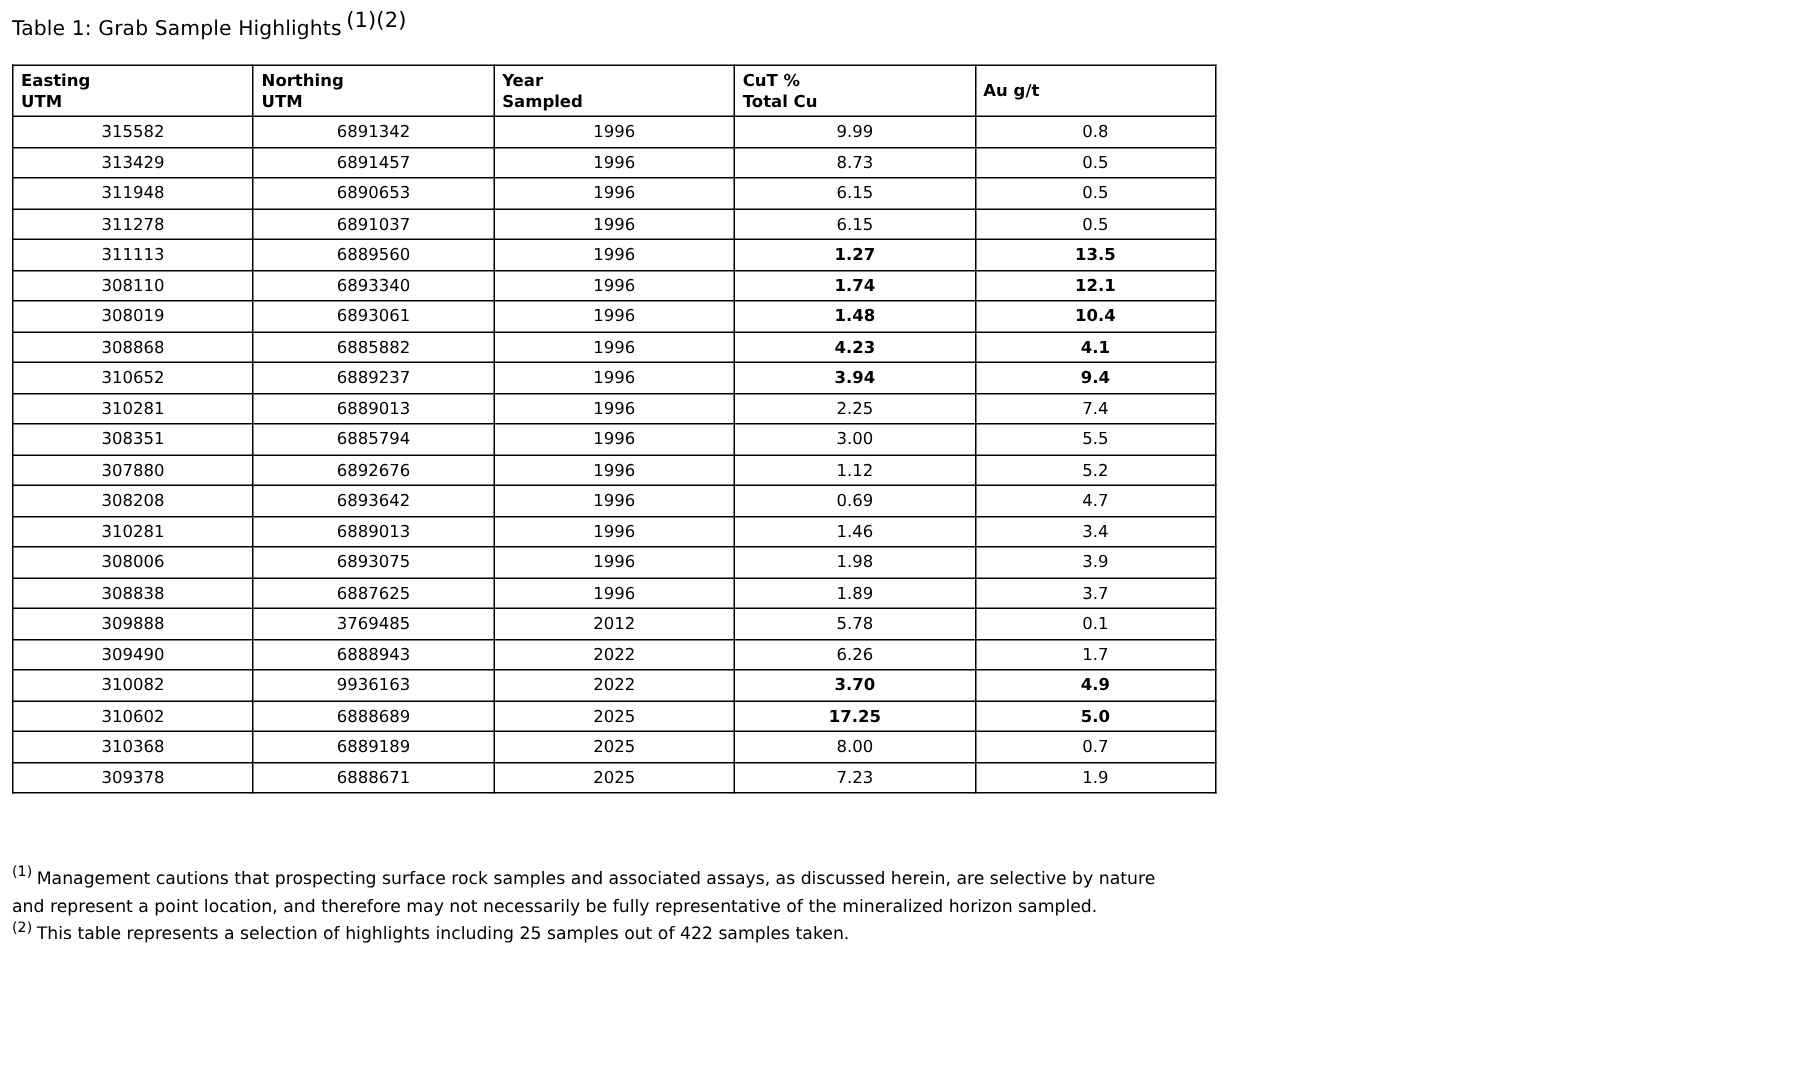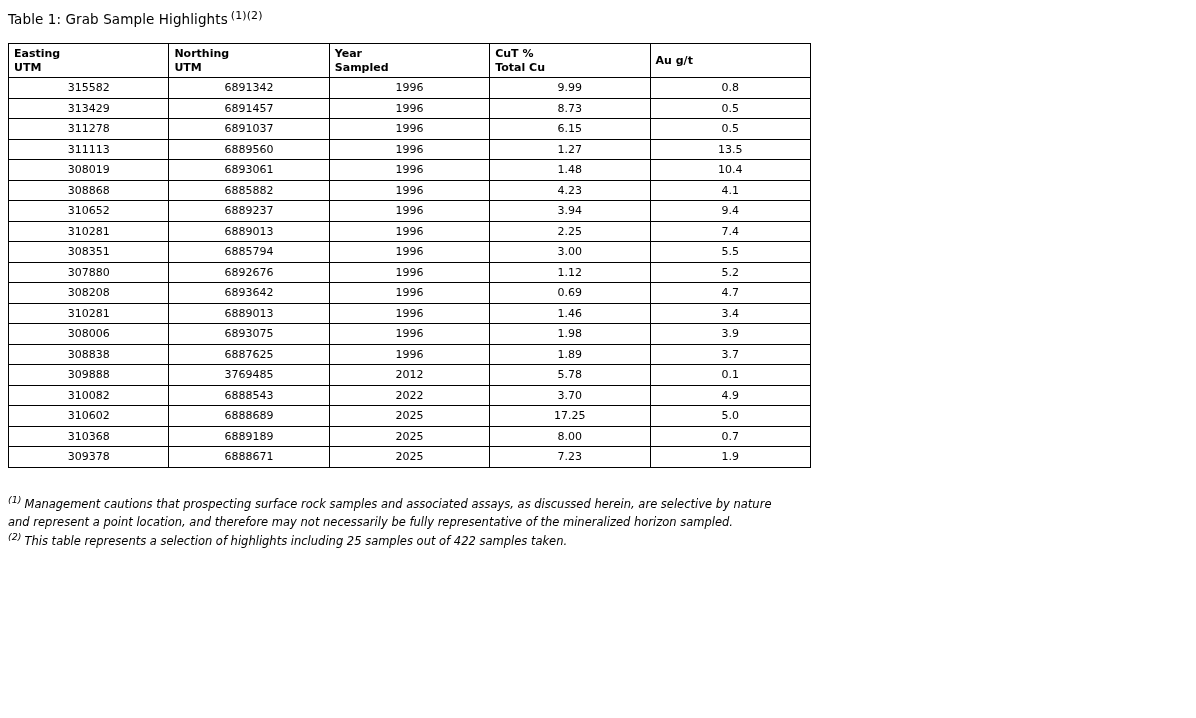--- a/index.html
+++ b/index.html
@@ -23,21 +23,21 @@
     padding: 8px 0 0 8px;
     overflow: hidden;
   }
   .title {
     font-size: 13.5px;
     font-weight: normal;
     margin: 3px 0 0 0;
     letter-spacing: 0.1px;
   }
   .title .title-sup {
-    font-size: 11px;
+    font-size: 14px;
     vertical-align: super;
     line-height: 0;
     margin-left: 3px;
   }
   table.sample-table {
     border-collapse: collapse;
     table-layout: fixed;
     width: 802px;
     margin-top: 16px;
   }
@@ -57,25 +57,24 @@
     line-height: 13.5px;
     white-space: pre-line;
   }
   .sample-table td {
     text-align: center;
     vertical-align: middle;
     padding: 0 4px;
     height: 20.5px;
     line-height: 13px;
   }
-  .sample-table td.bold { font-weight: normal; }
+  .sample-table td.bold { font-weight: bold; }
   .footnotes {
-    margin-top: 27px;
+    margin-top: 47px;
     max-width: 782px;
-    font-style: italic;
     font-size: 11.5px;
     line-height: 18.5px;
   }
   .footnote { margin: 0; }
   .footnote sup {
     font-size: 9.5px;
     vertical-align: super;
     line-height: 0;
     margin-right: 3px;
   }
@@ -117,32 +116,46 @@
           <td>0.8</td>
         </tr>
         <tr>
           <td>313429</td>
           <td>6891457</td>
           <td>1996</td>
           <td>8.73</td>
           <td>0.5</td>
         </tr>
         <tr>
+          <td>311948</td>
+          <td>6890653</td>
+          <td>1996</td>
+          <td>6.15</td>
+          <td>0.5</td>
+        </tr>
+        <tr>
           <td>311278</td>
           <td>6891037</td>
           <td>1996</td>
           <td>6.15</td>
           <td>0.5</td>
         </tr>
         <tr>
           <td>311113</td>
           <td>6889560</td>
           <td>1996</td>
           <td class="bold">1.27</td>
           <td class="bold">13.5</td>
+        </tr>
+        <tr>
+          <td>308110</td>
+          <td>6893340</td>
+          <td>1996</td>
+          <td class="bold">1.74</td>
+          <td class="bold">12.1</td>
         </tr>
         <tr>
           <td>308019</td>
           <td>6893061</td>
           <td>1996</td>
           <td class="bold">1.48</td>
           <td class="bold">10.4</td>
         </tr>
         <tr>
           <td>308868</td>
@@ -208,22 +221,29 @@
           <td>3.7</td>
         </tr>
         <tr>
           <td>309888</td>
           <td>3769485</td>
           <td>2012</td>
           <td>5.78</td>
           <td>0.1</td>
         </tr>
         <tr>
+          <td>309490</td>
+          <td>6888943</td>
+          <td>2022</td>
+          <td>6.26</td>
+          <td>1.7</td>
+        </tr>
+        <tr>
           <td>310082</td>
-          <td>6888543</td>
+          <td>9936163</td>
           <td>2022</td>
           <td class="bold">3.70</td>
           <td class="bold">4.9</td>
         </tr>
         <tr>
           <td>310602</td>
           <td>6888689</td>
           <td>2025</td>
           <td class="bold">17.25</td>
           <td class="bold">5.0</td>

